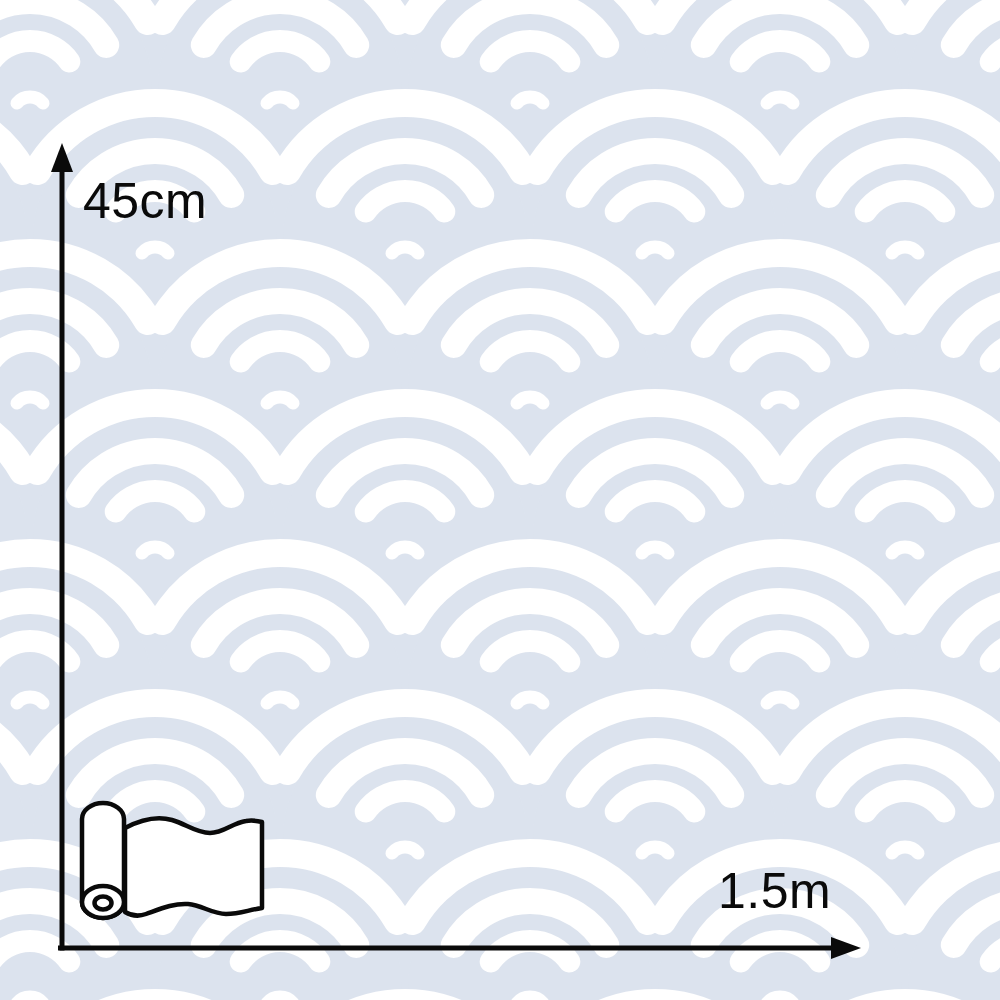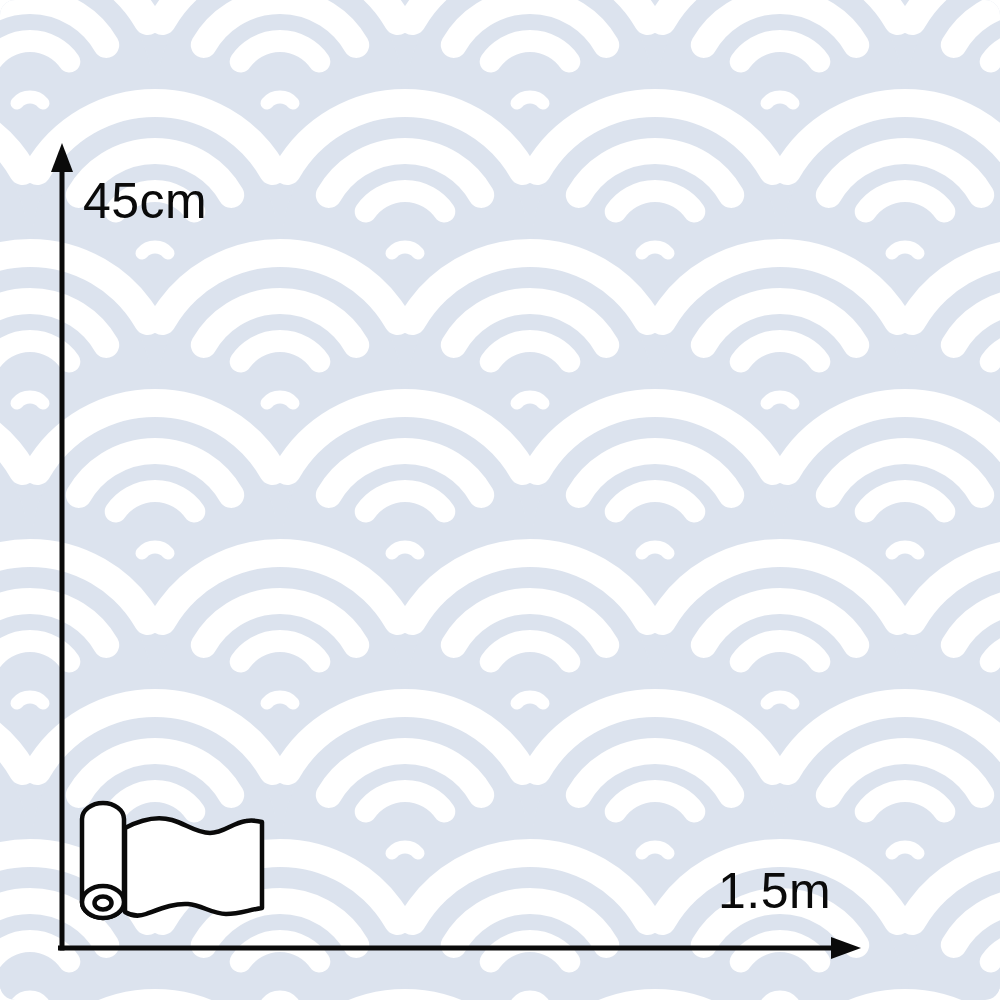--- a/index.html
+++ b/index.html
@@ -5,21 +5,20 @@
   :root{
     --bg:#dce3ee;
     --wave:#ffffff;
     --ink:#0a0a0a;
   }
   html,body{margin:0;padding:0;background:#ffffff;}
   .canvas{
     position:relative;
     width:1000px;height:1000px;
     overflow:hidden;
-    border-radius:15px;
   }
   svg{display:block;}
   .base-rect{fill:var(--bg);}
   .fan-bg{fill:var(--bg);stroke:none;}
   .ring{fill:none;stroke:var(--wave);stroke-linecap:round;}
   .annot-line{stroke:var(--ink);stroke-width:5;fill:none;}
   .annot-head{fill:var(--ink);stroke:none;}
   .dim-label{
     fill:var(--ink);
     font-family:"Liberation Sans", sans-serif;

